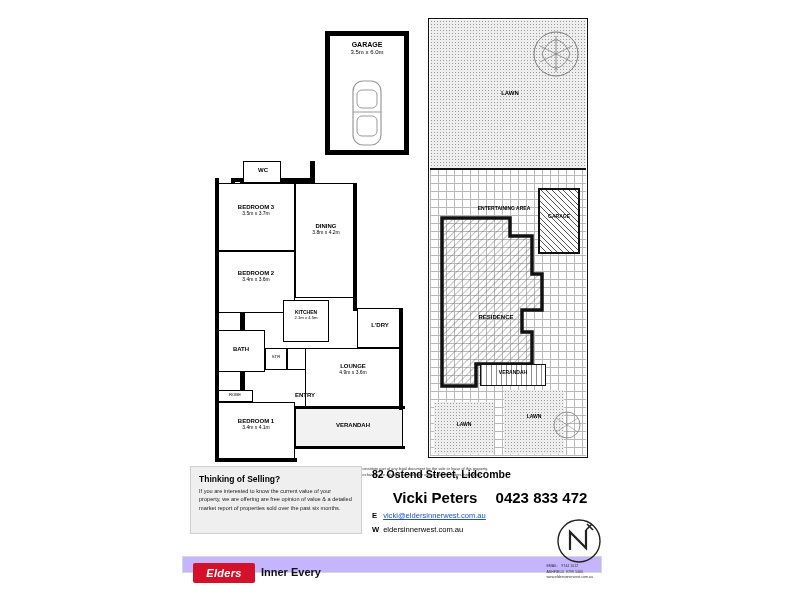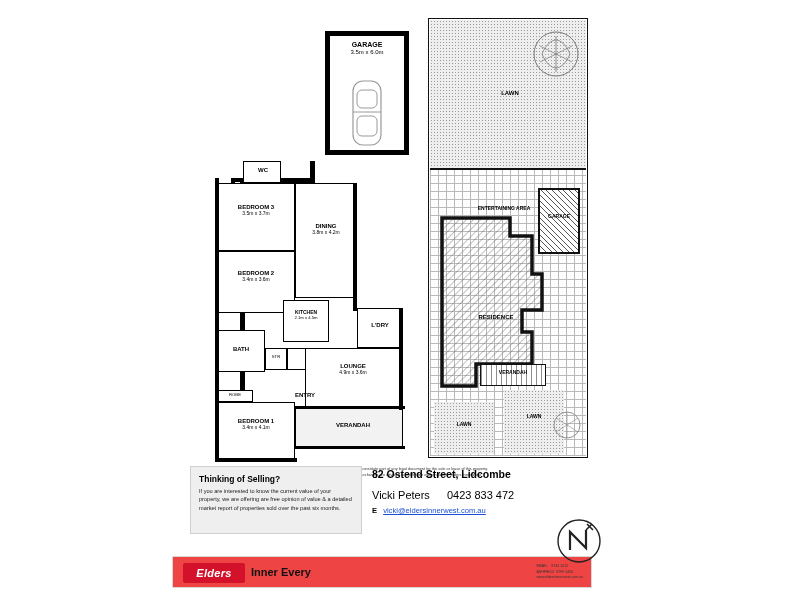--- a/index.html
+++ b/index.html
@@ -52,29 +52,29 @@
   }
 
   
   #footer{position:absolute;left:190px;top:466px;width:420px;height:120px;}
   .foot-box{position:absolute;box-sizing:border-box;}
   #thinking{left:0;top:0;width:172px;height:68px;background:#efefef;border:1px solid #cfcfcf;padding:7px 8px;}
   #thinking .t{font-weight:bold;font-size:8.5px;margin-bottom:3px;}
   #thinking .p{font-size:5.6px;line-height:1.5;color:#222;}
   #addr{left:182px;top:2px;width:236px;}
   #addr .street{font-weight:bold;font-size:10.5px;margin-bottom:9px;}
-  #addr .agent{font-weight:normal;font-size:11px;}
+  #addr .agent{font-weight:bold;font-size:15px;text-align:center;}
   #addr .agent .ph{margin-left:14px;}
   #addr .row{font-size:7.6px;margin-top:5px;}
   #addr .row .k{display:inline-block;width:9px;font-weight:bold;}
   #addr .row a{color:#1a4fd6;text-decoration:underline;}
   #disclaimer{left:0;top:74px;width:300px;font-size:3.9px;line-height:1.5;color:#333;}
   #disclaimer b{font-size:4.2px;}
 
-  #brandbar{position:absolute;left:172px;top:556px;width:420px;height:32px;background:#ef4444;border:1px solid #d8d8d8;box-sizing:border-box;}
+  #brandbar{position:absolute;left:182px;top:556px;width:420px;height:17px;background:#c4b5fd;border:1px solid #d8d8d8;box-sizing:border-box;}
   .elders-logo{position:absolute;left:10px;top:6px;width:62px;height:20px;background:#d4112a;border-radius:2px;
     color:#fff;font-size:11px;font-weight:bold;font-style:italic;text-align:center;line-height:20px;letter-spacing:.3px;}
   .elders-sub{position:absolute;left:78px;top:9px;font-size:11px;font-weight:bold;color:#111;}
   .elders-fine{position:absolute;right:8px;top:7px;font-size:3.6px;line-height:1.55;color:#333;text-align:left;}
 
   #compass{position:absolute;left:556px;top:518px;width:46px;height:46px;}
 
   
   .t7{font-size:7px;}
   .t6{font-size:6px;}
@@ -263,20 +263,24 @@
     <div id="addr" class="foot-box">
       <div class="street">82 Ostend Street, Lidcombe</div>
       <div class="agent">
         <span>Vicki Peters</span>
         <span class="ph">0423 833 472</span>
       </div>
       <div class="row">
         <span class="k">E</span>
         <a href="#">vicki@eldersinnerwest.com.au</a>
       </div>
+      <div class="row">
+        <span class="k">W</span>
+        <span>eldersinnerwest.com.au</span>
+      </div>
     </div>
 
     <div id="disclaimer">
       <b>Disclaimer:</b>
       <span>This plan is for illustrative purposes only and dimensions are approximate.  It does not constitute part of any legal document for the sale or lease of this property.  Every precaution has been taken to verify the accuracy of the above details.  However prospective purchasers are advised to make their own enquiries. Elders Inner West gives no warranty to the above.</span>
     </div>
   </div>
 
   <div id="brandbar">
     <div class="elders-logo">Elders</div>

